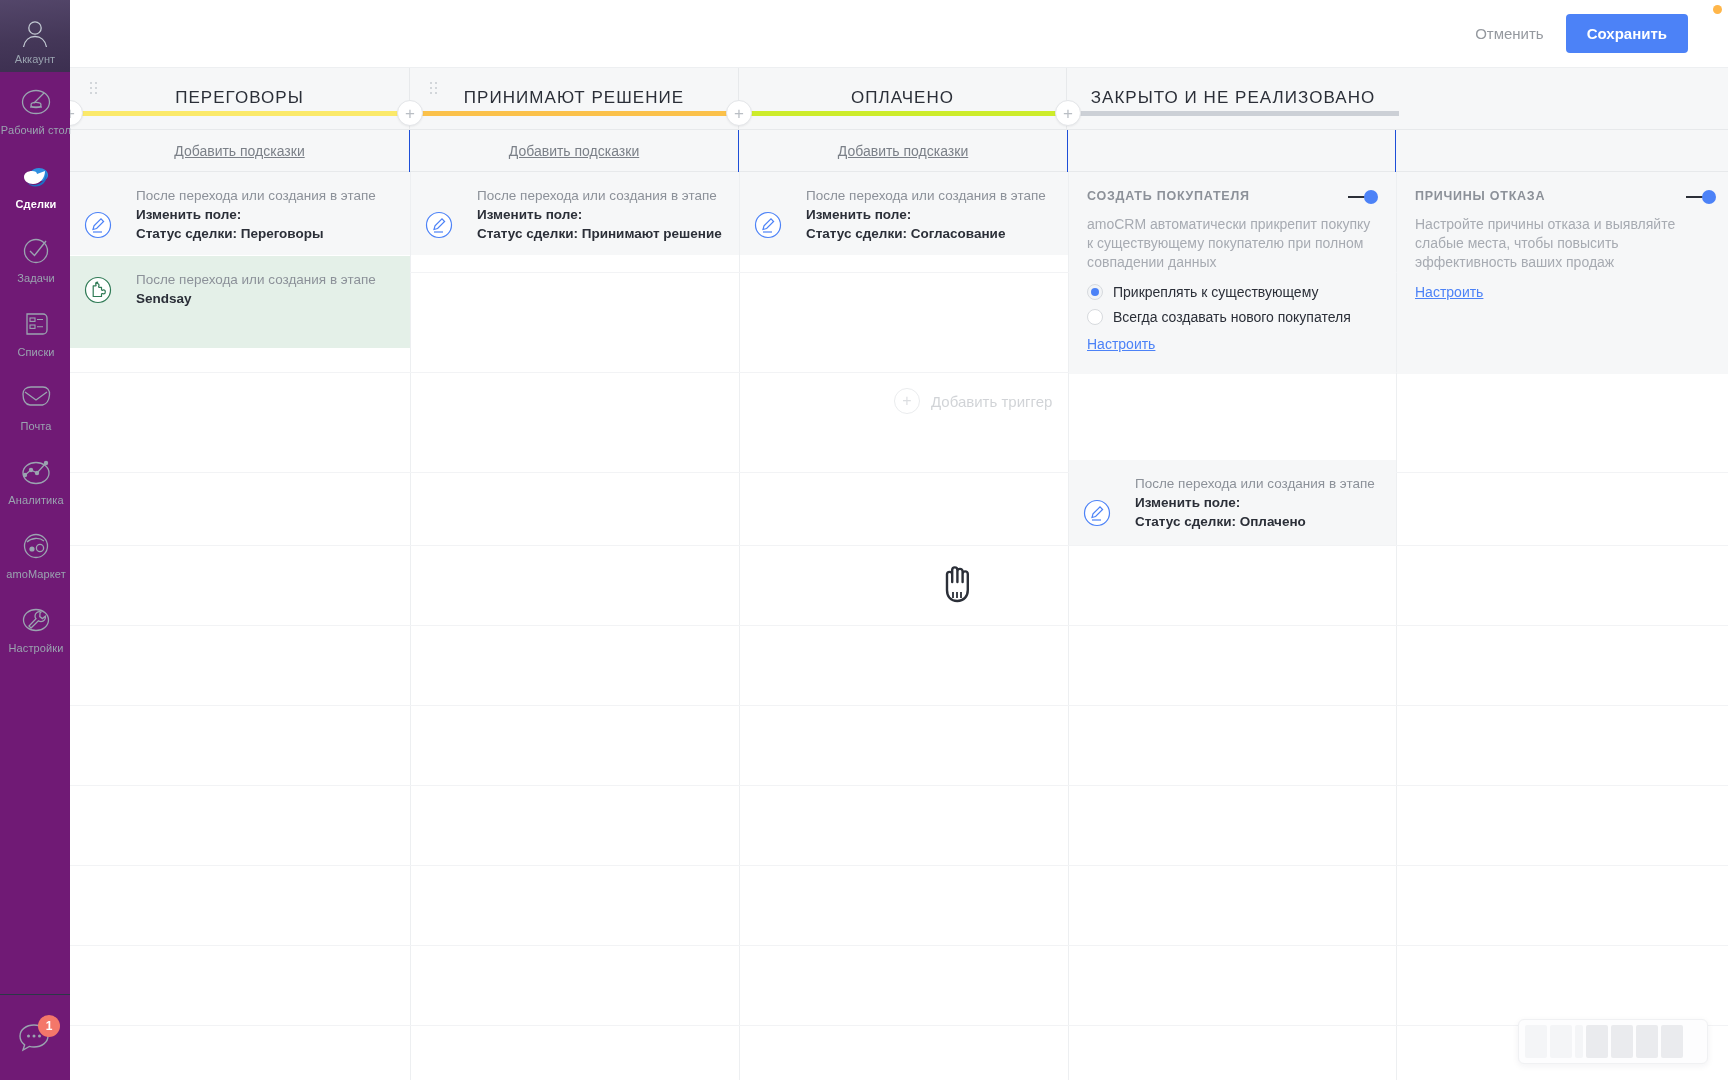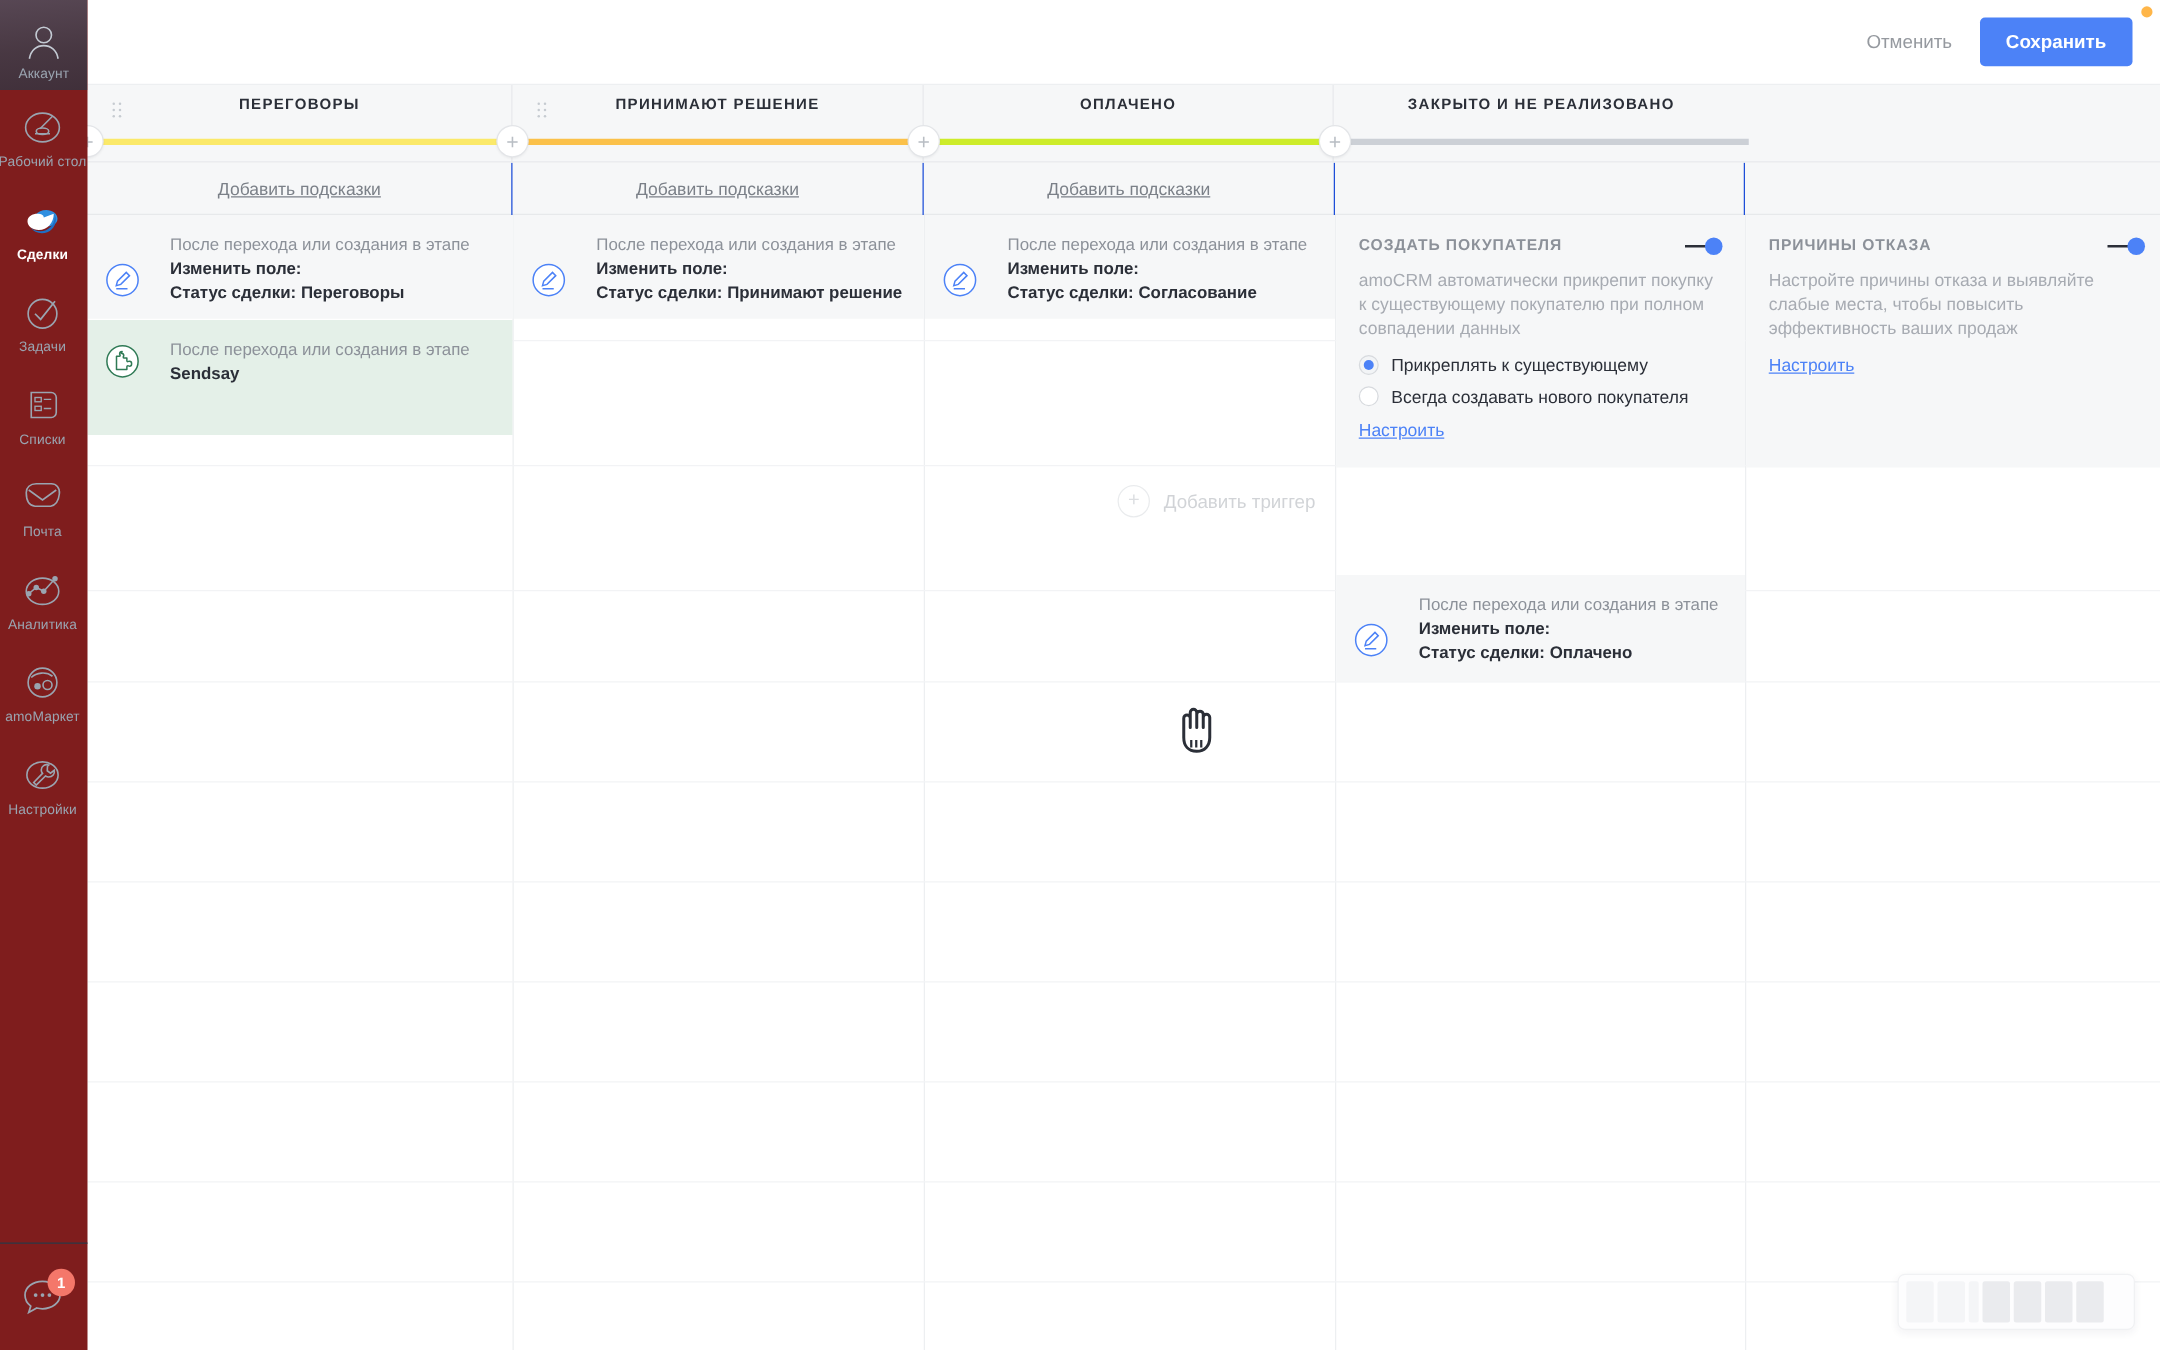--- a/index.html
+++ b/index.html
@@ -8,22 +8,22 @@
     font-family:"Liberation Sans", sans-serif;
     background:#ffffff;
     color:#2b2f38;
     -webkit-font-smoothing:antialiased;
   }
   .app{ position:relative; width:1728px; height:1080px; display:flex; }
 
   
   .sidebar{
     width:70px; height:1080px; flex:0 0 70px;
-    background:#7f1d1d;
-    display:flex; flex-direction:column; align-items:flex-end;
+    background:#701a75;
+    display:flex; flex-direction:column; align-items:flex-start;
     position:relative; z-index:40;
   }
   .side-acc{
     width:70px; height:72px; display:flex; flex-direction:column;
     align-items:center; justify-content:flex-end; padding-bottom:6px;
     position:relative; overflow:hidden;
   }
   .side-acc .avatar-bg{
     position:absolute; inset:0;
     background:linear-gradient(175deg,#4a5566 0%,#36414f 55%,#2b3644 100%);
@@ -66,21 +66,21 @@
     width:348px; height:68px; flex:0 0 348px;
     display:flex; align-items:center; justify-content:space-between;
     padding:0 22px 0 34px; border-right:1px solid #edeff1; cursor:pointer;
   }
   .funnel-title{
     font-size:16px; font-weight:700; letter-spacing:1.1px; color:#2b2f38;
   }
   .chev{ color:#2b2f38; display:flex; }
   .topbar-right{
     margin-left:auto; display:flex; align-items:center; gap:8px;
-    padding-right:22px;
+    padding-right:40px;
   }
   .btn-cancel{
     font-size:15px; color:#95999f; padding:8px 14px; cursor:pointer; background:none;
     border:none; font-family:inherit;
   }
   .btn-save{
     background:#4c82f7; color:#fff; font-size:15px; font-weight:700;
     border:none; border-radius:4px; padding:11px 21px; cursor:pointer;
     font-family:inherit;
   }
@@ -93,22 +93,22 @@
   .stages{
     position:relative; height:62px; background:#f6f7f8;
     border-bottom:1px solid #e7e9eb; display:flex;
   }
   .stage{
     position:relative; flex:0 0 auto; height:62px;
     border-right:1px solid #e7e9eb;
     display:flex; flex-direction:column; align-items:center;
   }
   .stage .sname{
-    font-size:12px; font-weight:700; letter-spacing:1.05px;
-    color:#2b2f38; margin-top:8px; text-align:center; white-space:nowrap;
+    font-size:17px; font-weight:400; letter-spacing:1.05px;
+    color:#2b2f38; margin-top:20px; text-align:center; white-space:nowrap;
   }
   .stage .bar{
     position:absolute; left:0; right:0; bottom:14px; height:5px; border-radius:0;
   }
   .dots{
     position:absolute; left:20px; top:14px;
     width:8px; height:12px; display:grid;
     grid-template-columns:3px 3px; grid-template-rows:3px 3px 3px; gap:2px;
   }
   .dots i{ width:2px;height:2px;background:#c6cbd1;border-radius:50%; display:block;}

